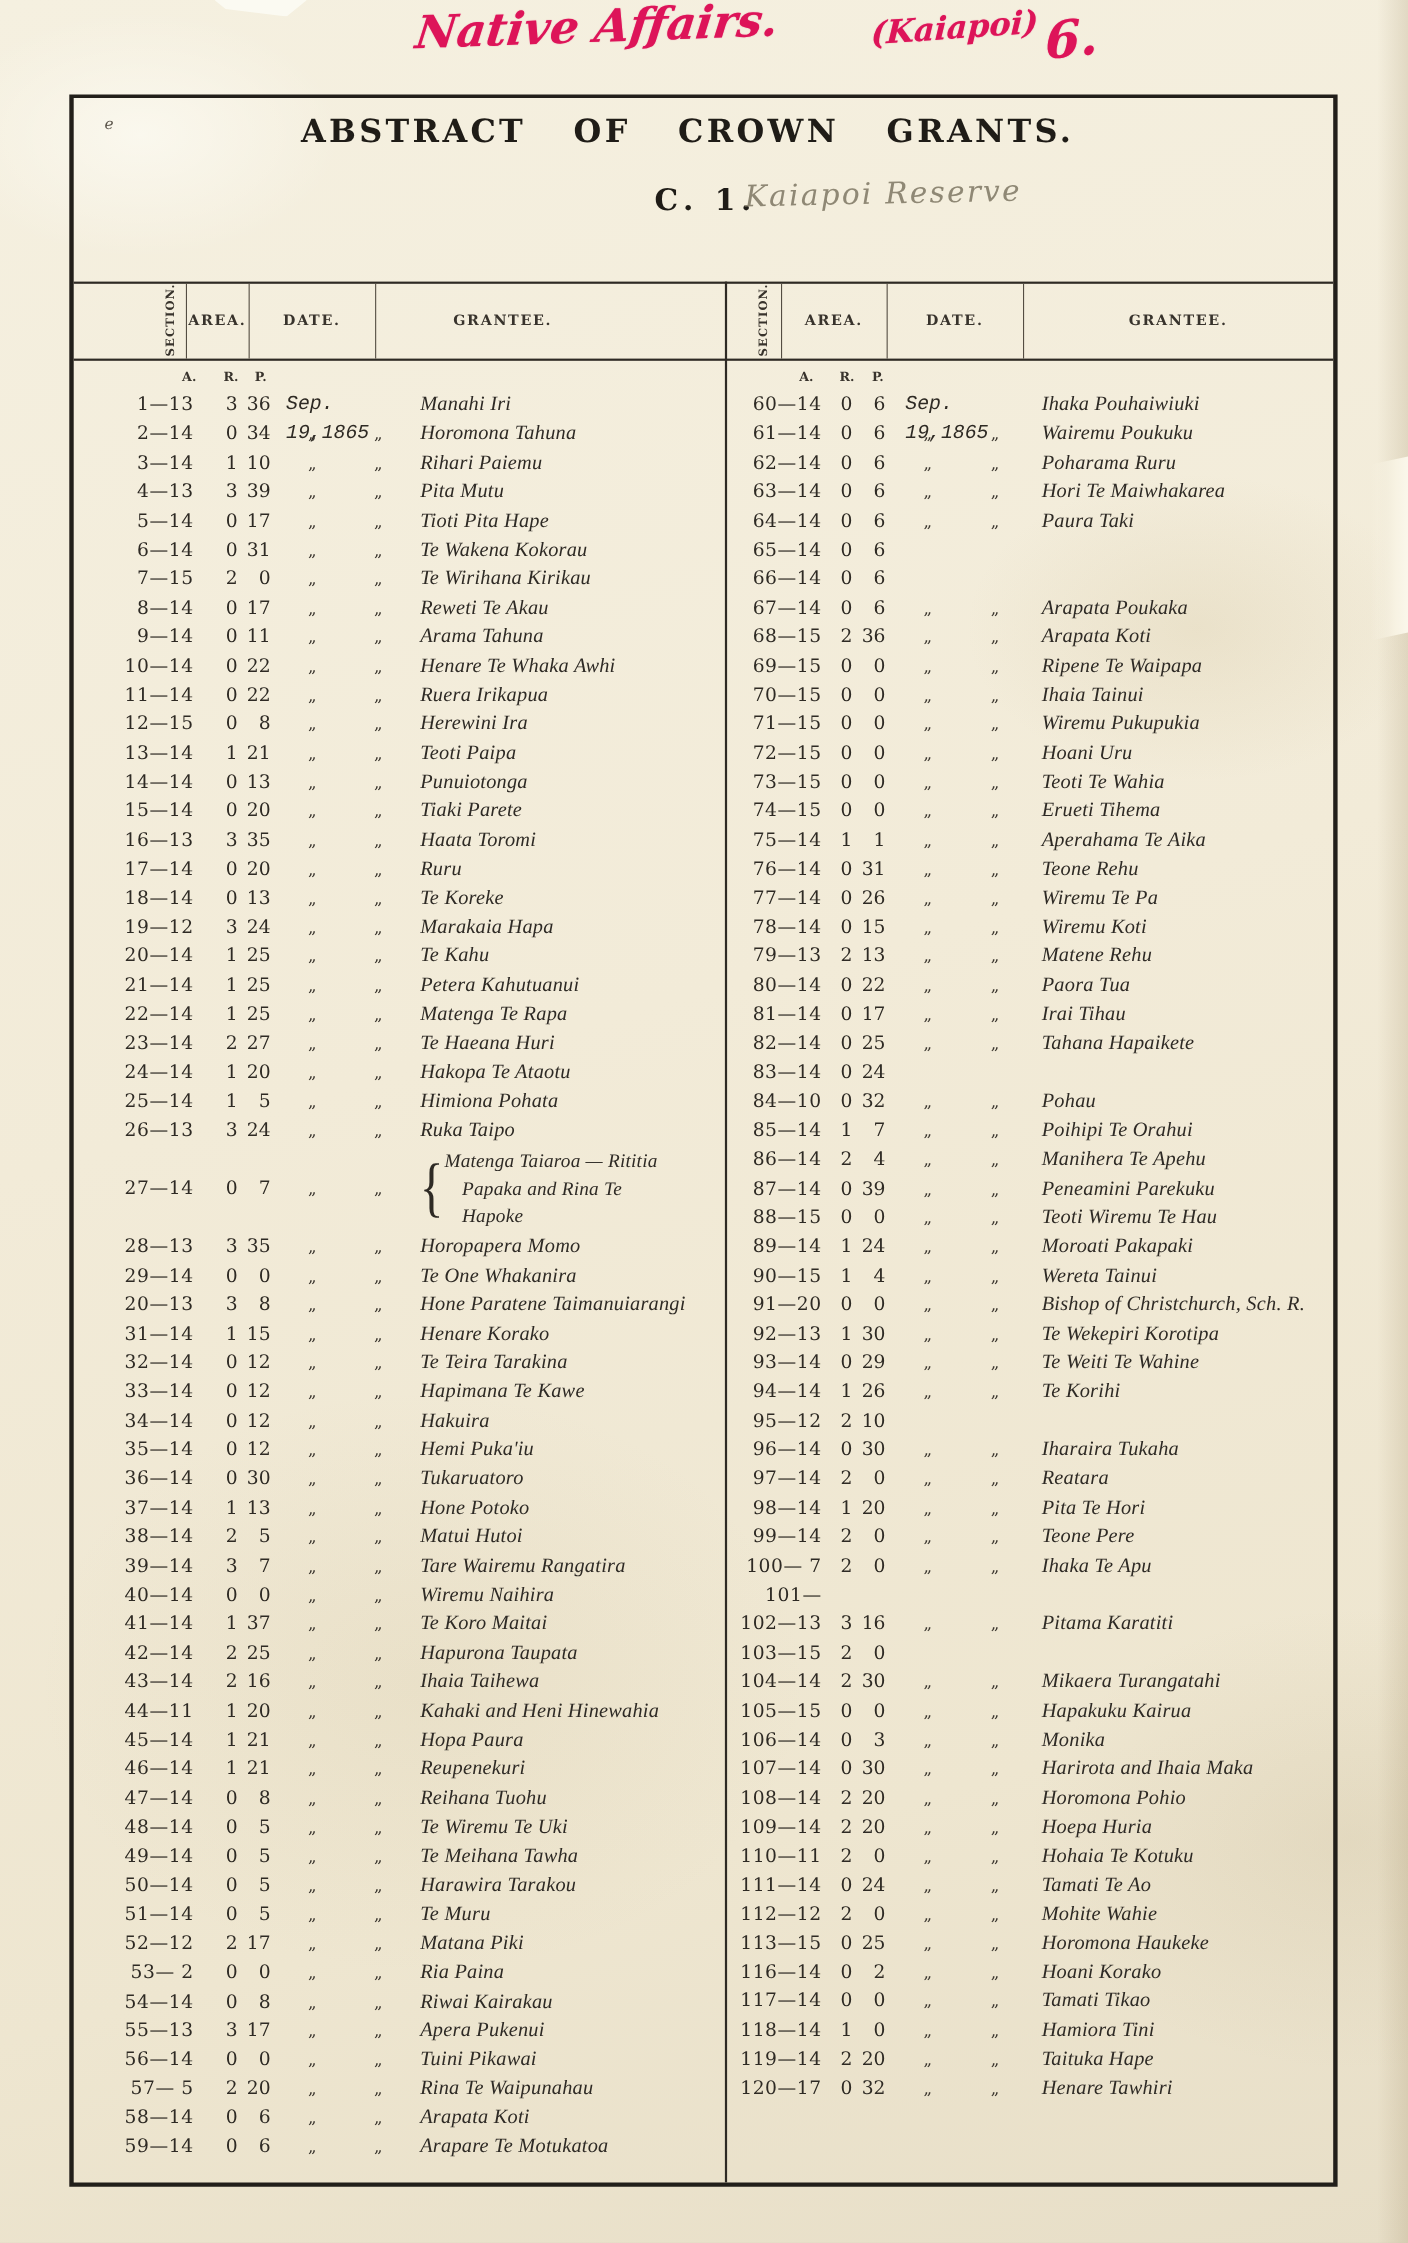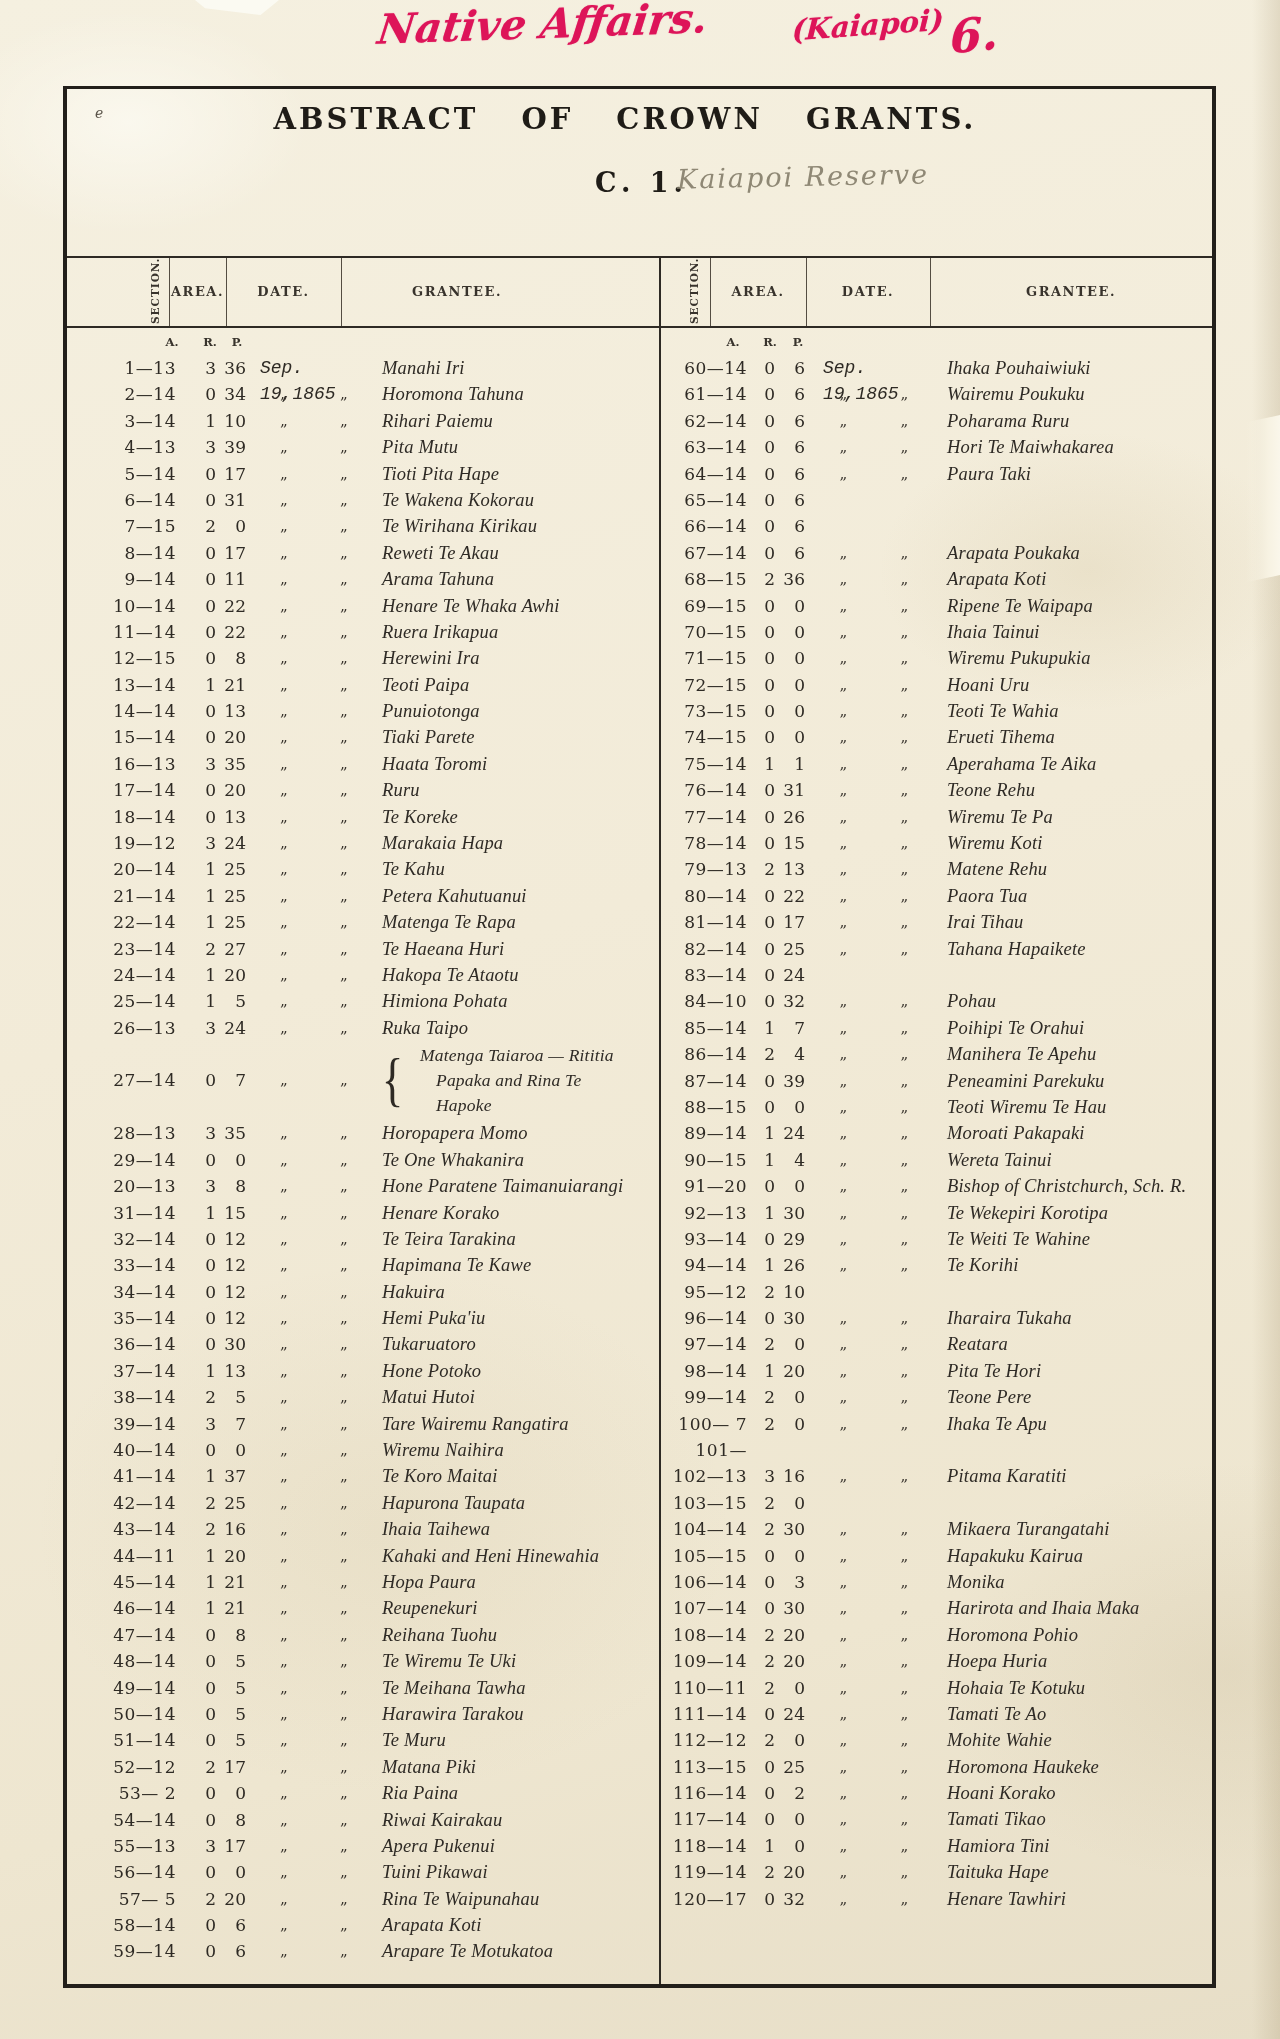--- a/index.html
+++ b/index.html
@@ -71,21 +71,21 @@
   .c-grantee{flex:1;margin-left:8px;font-family:"Liberation Serif",serif;font-style:italic;
              font-size:18.5px;letter-spacing:.2px;color:#2e2a25;position:relative;white-space:nowrap;}
   .half-right .c-sec{width:84px;}
   .half-right .c-r{width:28px;}
   .half-right .c-p{width:30px;}
   .half-right .c-date{width:122px;}
   .half-right .c-date.full-date{padding-left:10px;}
   .half-right .c-grantee{margin-left:12px;}
   .brace{position:absolute;left:-4px;top:8px;font-size:60px;line-height:60px;font-style:normal;
          transform:scaleX(.75);color:#2e2a24;}
-  .glines{display:inline-block;margin-left:38px;vertical-align:top;padding-top:2px;}
+  .glines{display:inline-block;margin-left:22px;vertical-align:top;padding-top:2px;}
   .gl{display:block;height:25px;line-height:25px;font-size:17.5px;}
   .gl1,.gl2{padding-left:16px;font-style:italic;}
 </style>
 </head>
 <body>
 
 <div class="sheet">
   <div class="tear"></div>
   <div class="redge"></div>
   <div class="fold"></div>

